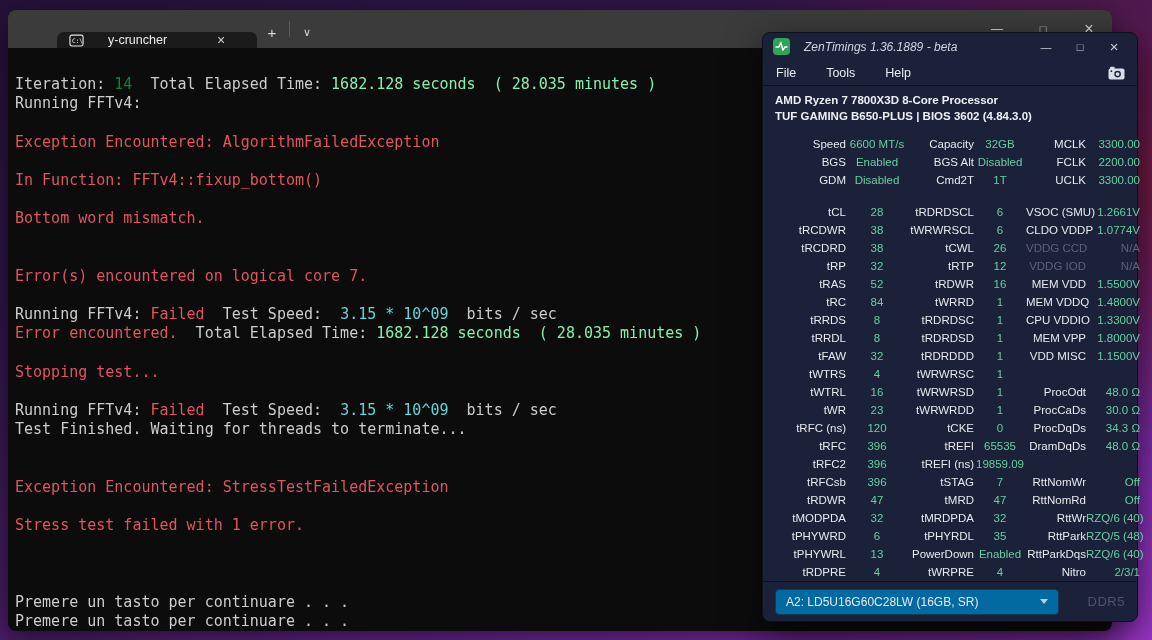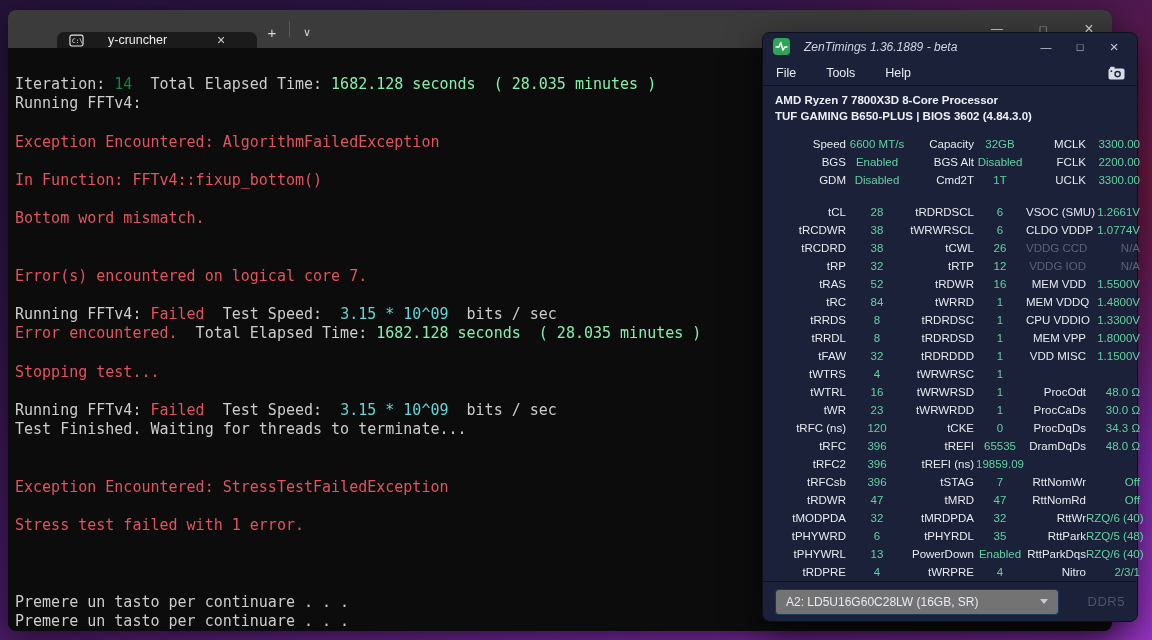--- a/index.html
+++ b/index.html
@@ -71,21 +71,21 @@
   .zt-table { padding:7px 4px 0 8px; }
   .zt-table.second { padding-top:14px; }
   .zt-row { display:grid; grid-template-columns:58px 62px 66px 52px 60px 66px;
     height:18px; align-items:center; font-size:11.5px;margin-left:17px; }
   .zt-label { text-align:right; color:#e6e9ee; white-space:nowrap; }
   .zt-value { text-align:center; color:#63cfa0; white-space:nowrap; }
   .zt-row > .c5 { text-align:right; padding-right:12px; }
   .zt-row .dim { color:#5a6378; }
   .zt-footer { margin-top:auto; height:41px; border-top:1px solid #0e1322;
     display:flex; align-items:center; padding:0 12px; }
-  .dimm-select { width:284px; height:26px; background:#737373; border:1px solid #15395a;
+  .dimm-select { width:284px; height:26px; background:#0369a1; border:1px solid #15395a;
     border-radius:4px; display:flex; align-items:center; padding:0 10px;
     font-size:12px; color:#e4eaf2; }
   .select-caret { margin-left:auto; width:0; height:0;
     border-left:4px solid transparent; border-right:4px solid transparent;
     border-top:5px solid #c3cdd9; }
   .mem-type { margin-left:auto; font-size:13px; color:#49566b; letter-spacing:.5px; }
 </style>
 </head>
 <body>
 

